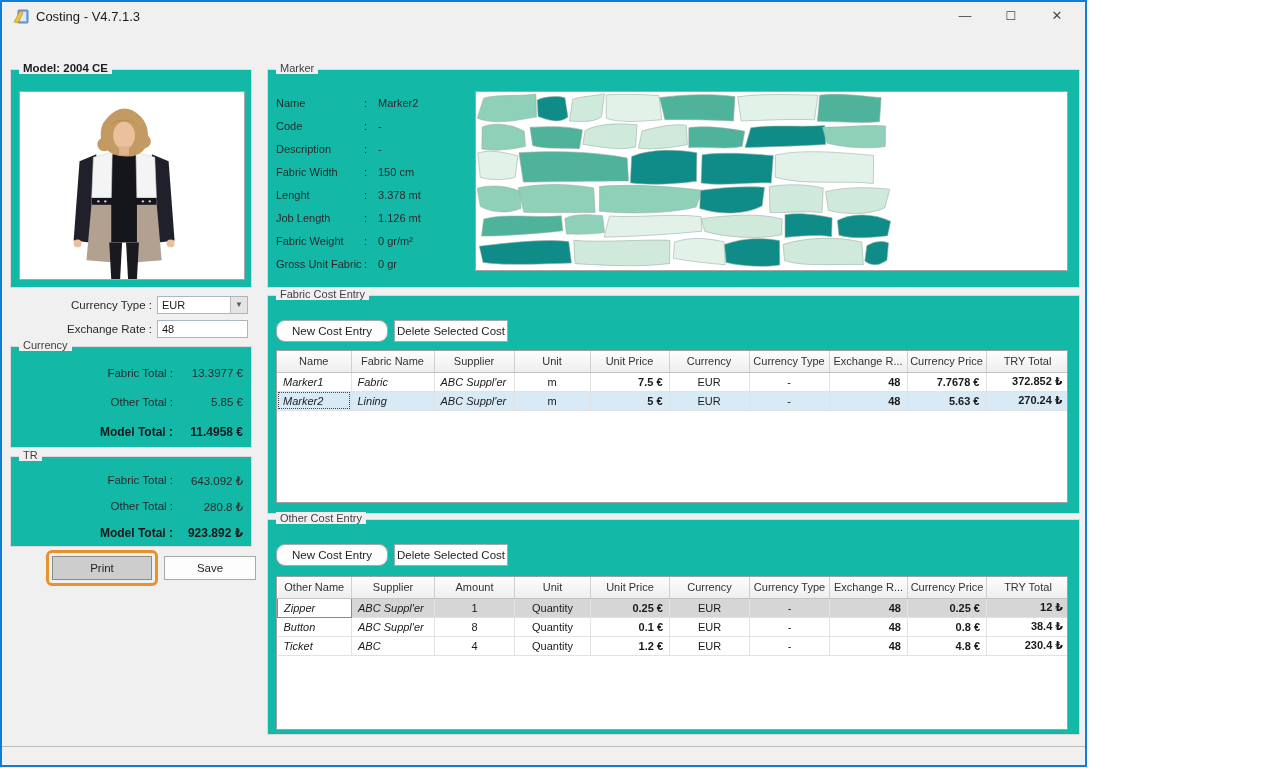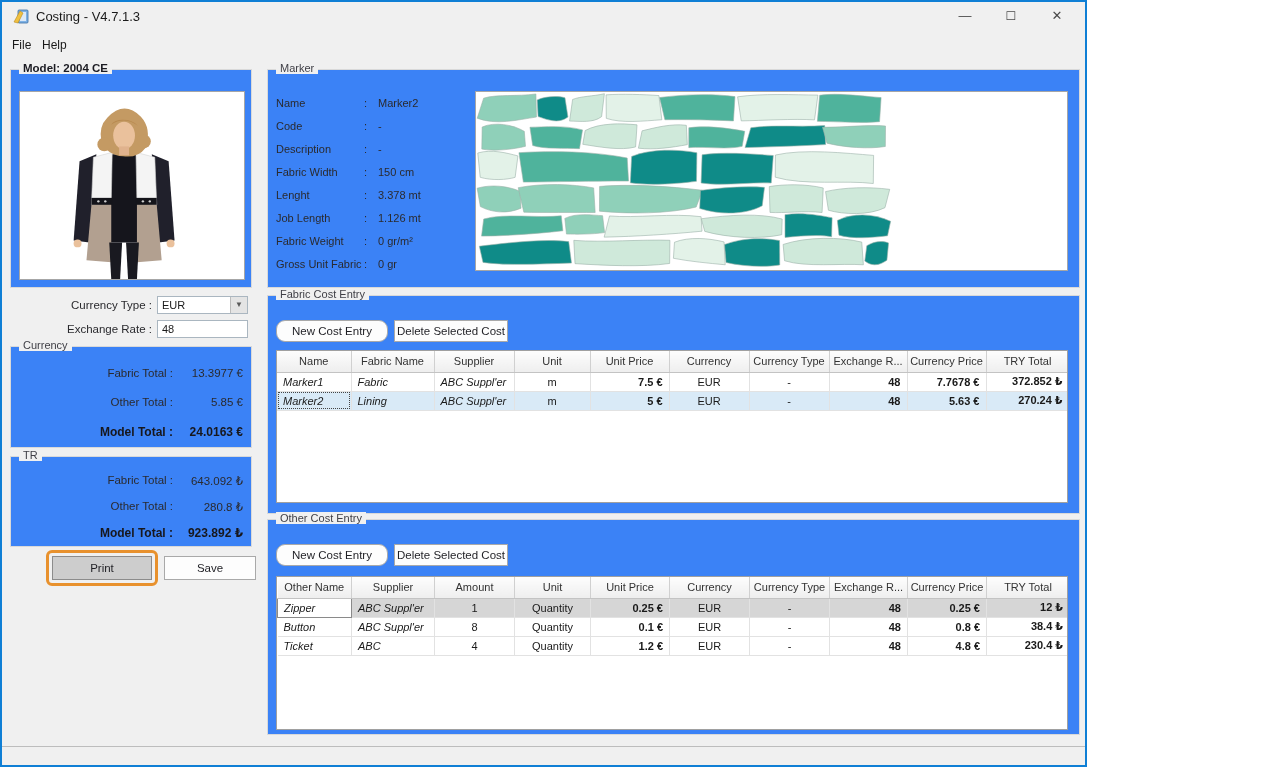--- a/index.html
+++ b/index.html
@@ -15,21 +15,21 @@
   .winbtn.min { right:98px; }
   .winbtn.max { right:52px; font-size:12px; }
   .winbtn.close { right:6px; font-size:13px; }
 
   
   .menubar { position:absolute; left:0; top:30px; width:100%; height:26px; }
   .menu-item { position:absolute; top:4px; font-size:12px; color:#1a1a1a; padding:2px 6px; }
   .menu-file { left:4px; } .menu-help { left:34px; }
 
   
-  .group { position:absolute; border:1px solid #d9d9d9; background:#3b82f6; }
+  .group { position:absolute; border:1px solid #d9d9d9; background:#14b8a6; }
   .group .cap { position:absolute; top:-8px; left:8px; background:#f0f0f0; padding:0 4px; font-size:11px; color:#3f3f46; white-space:nowrap; }
   .cap.bold { font-weight:bold; color:#1b1b22; font-size:11.5px; }
 
   
   .photo-box { position:absolute; left:8px; top:21px; width:226px; height:189px; background:#ffffff; border:1px solid #a6a6a6; }
   .ctl-label { position:absolute; font-size:11.5px; color:#2a2a2e; text-align:right; width:142px; left:8px; }
   .combo { position:absolute; left:155px; width:91px; height:18px; background:#fff; border:1px solid #aab6c0; font-size:11px; color:#1a1a1a; }
   .combo .val { position:absolute; left:4px; top:2px; }
   .combo .dd { position:absolute; right:0; top:0; width:17px; height:16px; background:#e4e4e4; border-left:1px solid #bcbcbc; text-align:center; line-height:15px; font-size:8px; color:#5a5a5a; }
   .textbox { position:absolute; left:155px; width:91px; height:18px; background:#fff; border:1px solid #aab6c0; font-size:11px; color:#1a1a1a; padding:1px 4px; font-family:"Liberation Sans","DejaVu Sans",sans-serif; }
@@ -79,24 +79,20 @@
       <rect x="6" y="2" width="10" height="13" rx="1" fill="#7fb2e5" stroke="#3a6ea5" stroke-width="0.8"></rect>
       <rect x="8" y="4" width="6" height="9" fill="#dce9f7"></rect>
       <path d="M2 14 L8 3 L11 5 L6 15 Z" fill="#f0c040" stroke="#b98a1d" stroke-width="0.6"></path>
     </svg>
     <span class="title-text">Costing - V4.7.1.3</span>
     <span class="winbtn min">—</span>
     <span class="winbtn max">☐</span>
     <span class="winbtn close">✕</span>
   </div>
 
-  <div class="menubar">
-    <span class="menu-item menu-file">File</span>
-    <span class="menu-item menu-help">Help</span>
-  </div>
 
   <div class="group" style="left:8px; top:67px; width:242px; height:219px;">
     <span class="cap bold">Model: 2004 CE</span>
     <div class="photo-box">
       <svg viewBox="0 0 226 189" width="224" height="187">
         <rect x="0" y="0" width="226" height="189" fill="#ffffff"></rect>
         <path d="M60 70 L77 63 L70 152 L54 150 Z" fill="#20202b"></path>
         <path d="M133 63 L150 70 L156 150 L140 152 Z" fill="#20202b"></path>
         <path d="M92 63 L118 63 L122 152 L90 152 Z" fill="#15151c"></path>
         <path d="M74 66 L93 61 L92 112 L72 114 Z" fill="#f4f4f4" stroke="#d5d5d5" stroke-width="0.6"></path>
@@ -137,21 +133,21 @@
     <div class="tot-row" style="top:20px;">
       <span class="lab">Fabric Total :</span>
       <span class="val">13.3977 €</span>
     </div>
     <div class="tot-row" style="top:49px;">
       <span class="lab">Other Total :</span>
       <span class="val">5.85 €</span>
     </div>
     <div class="tot-row bold" style="top:78px;">
       <span class="lab">Model Total :</span>
-      <span class="val">24.0163 €</span>
+      <span class="val">11.4958 €</span>
     </div>
   </div>
 
   <div class="group" style="left:8px; top:454px; width:242px; height:91px;">
     <span class="cap">TR</span>
     <div class="tot-row" style="top:17px;">
       <span class="lab">Fabric Total :</span>
       <span class="val">643.092 ₺</span>
     </div>
     <div class="tot-row" style="top:43px;">

